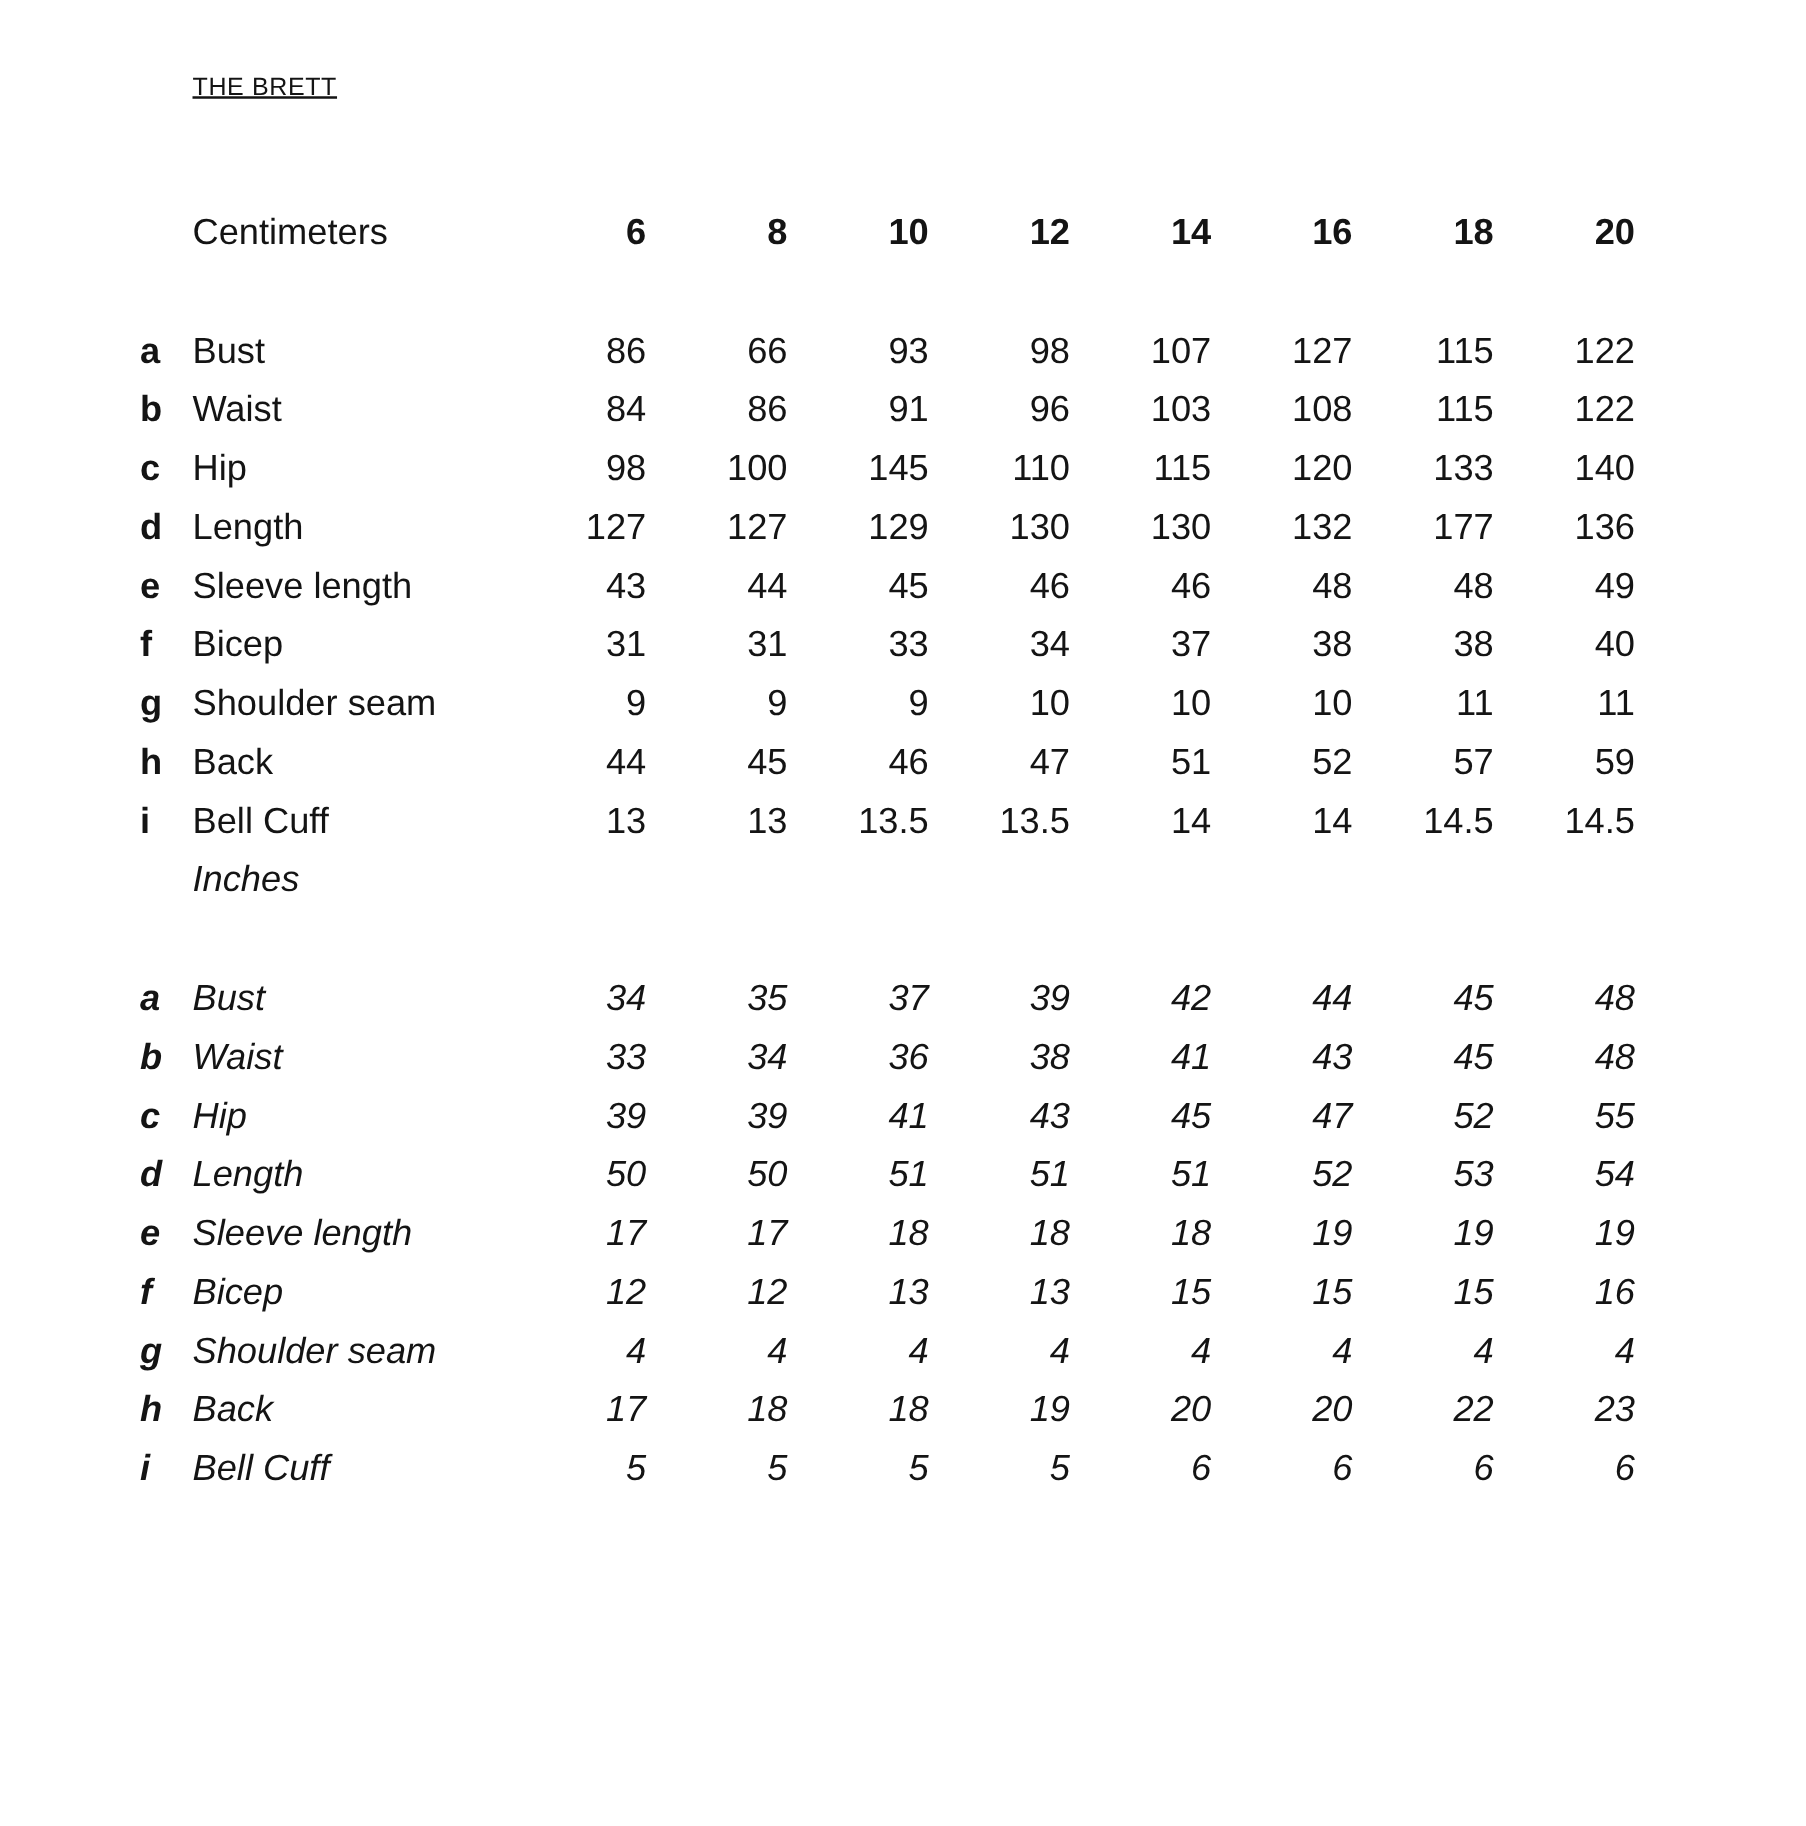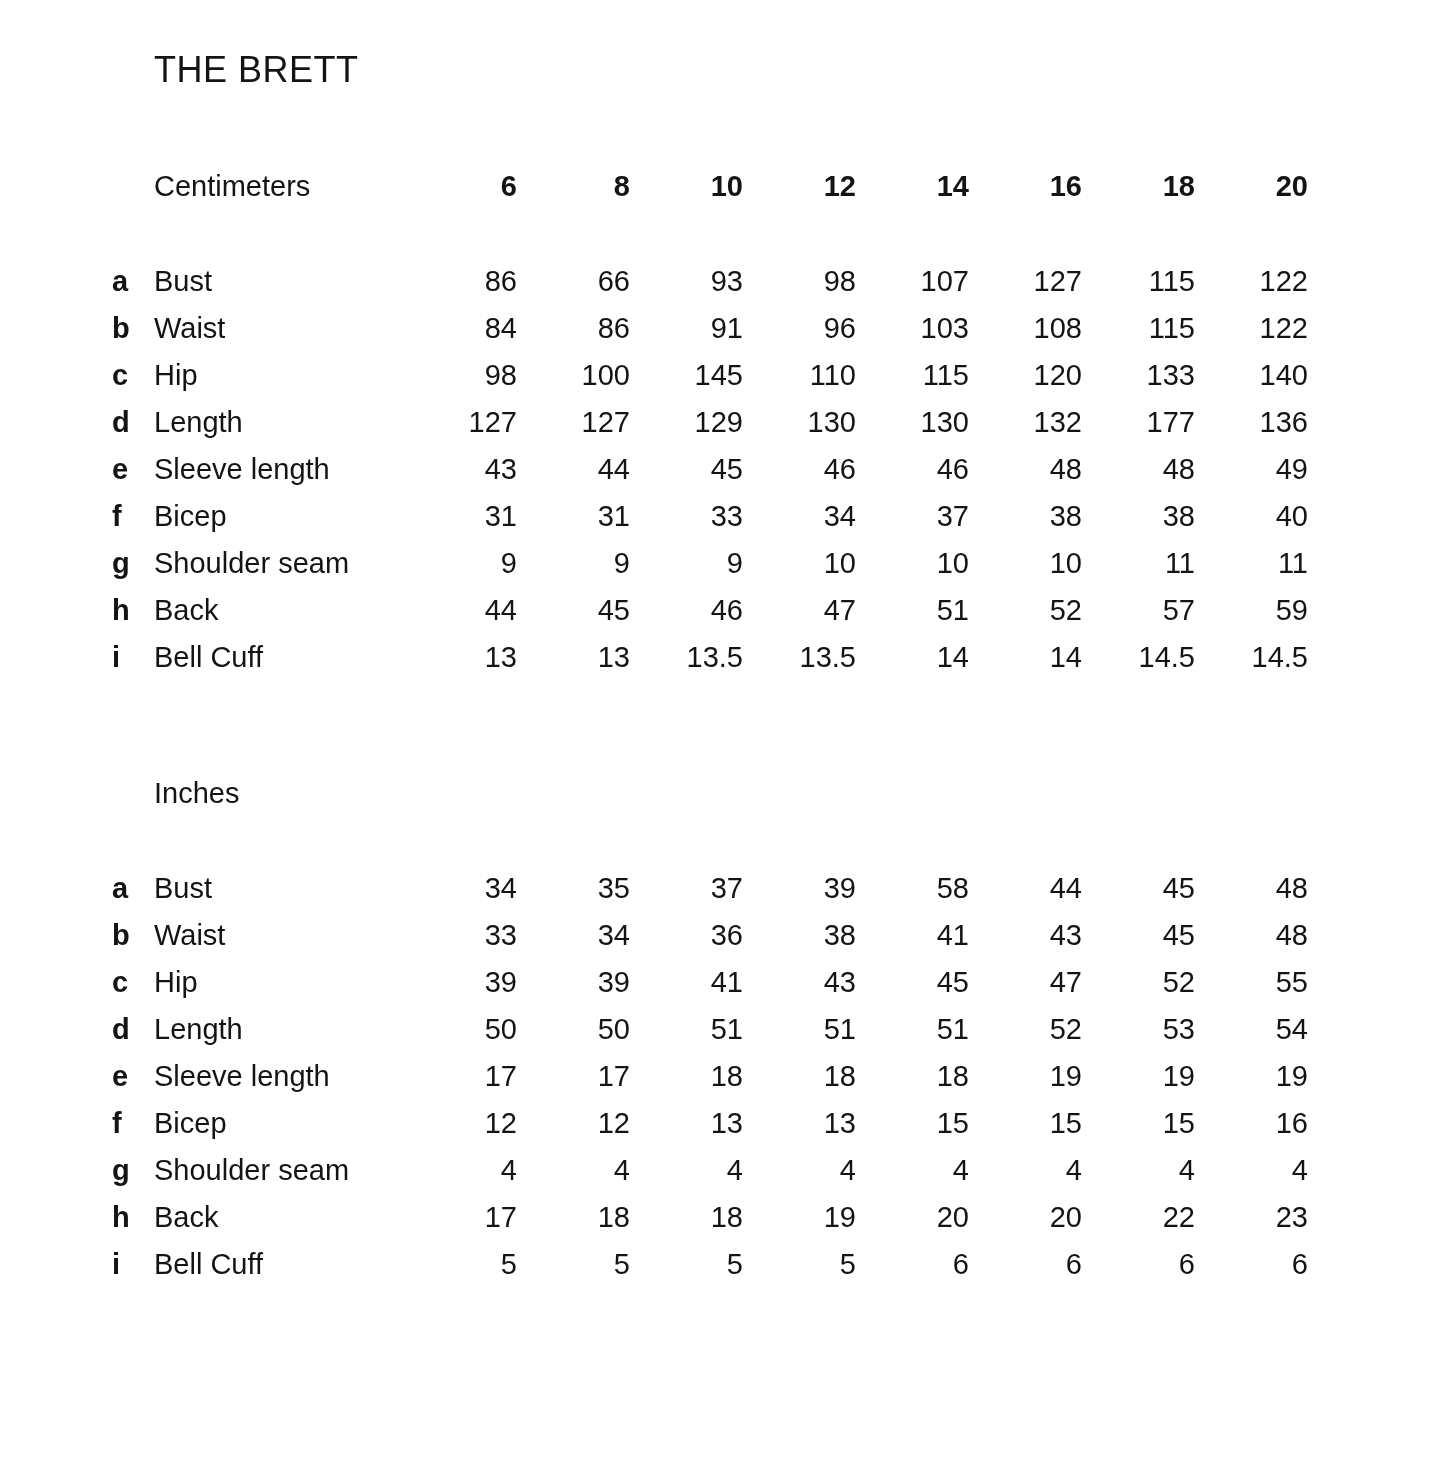--- a/index.html
+++ b/index.html
@@ -11,35 +11,36 @@
     width: 1445px;
     min-height: 1461px;
     box-sizing: border-box;
     padding: 53px 0 0 112px;
     font-family: "Liberation Sans", "DejaVu Sans", sans-serif;
     color: #141414;
     -webkit-font-smoothing: antialiased;
   }
   .page-title {
     margin: 0 0 0 42px;
-    font-size: 36px;
+    font-size: 20px;
     line-height: 34px;
     font-weight: 400;
     letter-spacing: 0.5px;
+    text-decoration: underline;
   }
   table.size-table {
     border-collapse: collapse;
     table-layout: fixed;
     width: 1196px;
   }
   table.size-table.first {
     margin-top: 76px;
   }
   table.size-table.second {
-    margin-top: 89px;
+    font-style: italic;
   }
   th, td {
     padding: 0;
     font-size: 29px;
     line-height: 47px;
     font-weight: 400;
     text-align: left;
     white-space: nowrap;
     overflow: visible;
   }
@@ -226,21 +227,21 @@
     </tr>
   </thead>
   <tbody>
       <tr>
         <td class="letter">a</td>
         <td class="label">Bust</td>
         <td class="num">34</td>
         <td class="num">35</td>
         <td class="num">37</td>
         <td class="num">39</td>
-        <td class="num">58</td>
+        <td class="num">42</td>
         <td class="num">44</td>
         <td class="num">45</td>
         <td class="num">48</td>
       </tr>
       <tr>
         <td class="letter">b</td>
         <td class="label">Waist</td>
         <td class="num">33</td>
         <td class="num">34</td>
         <td class="num">36</td>

